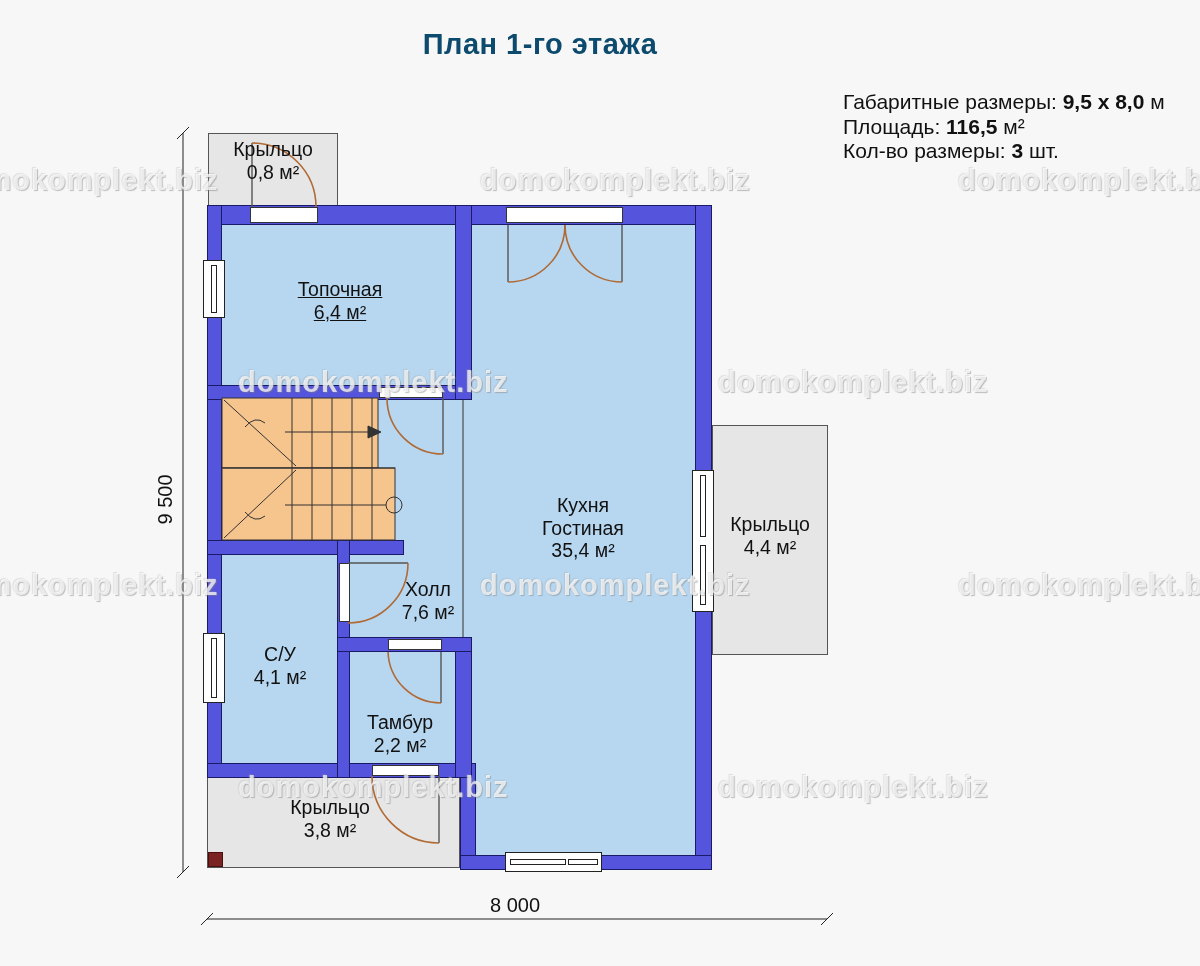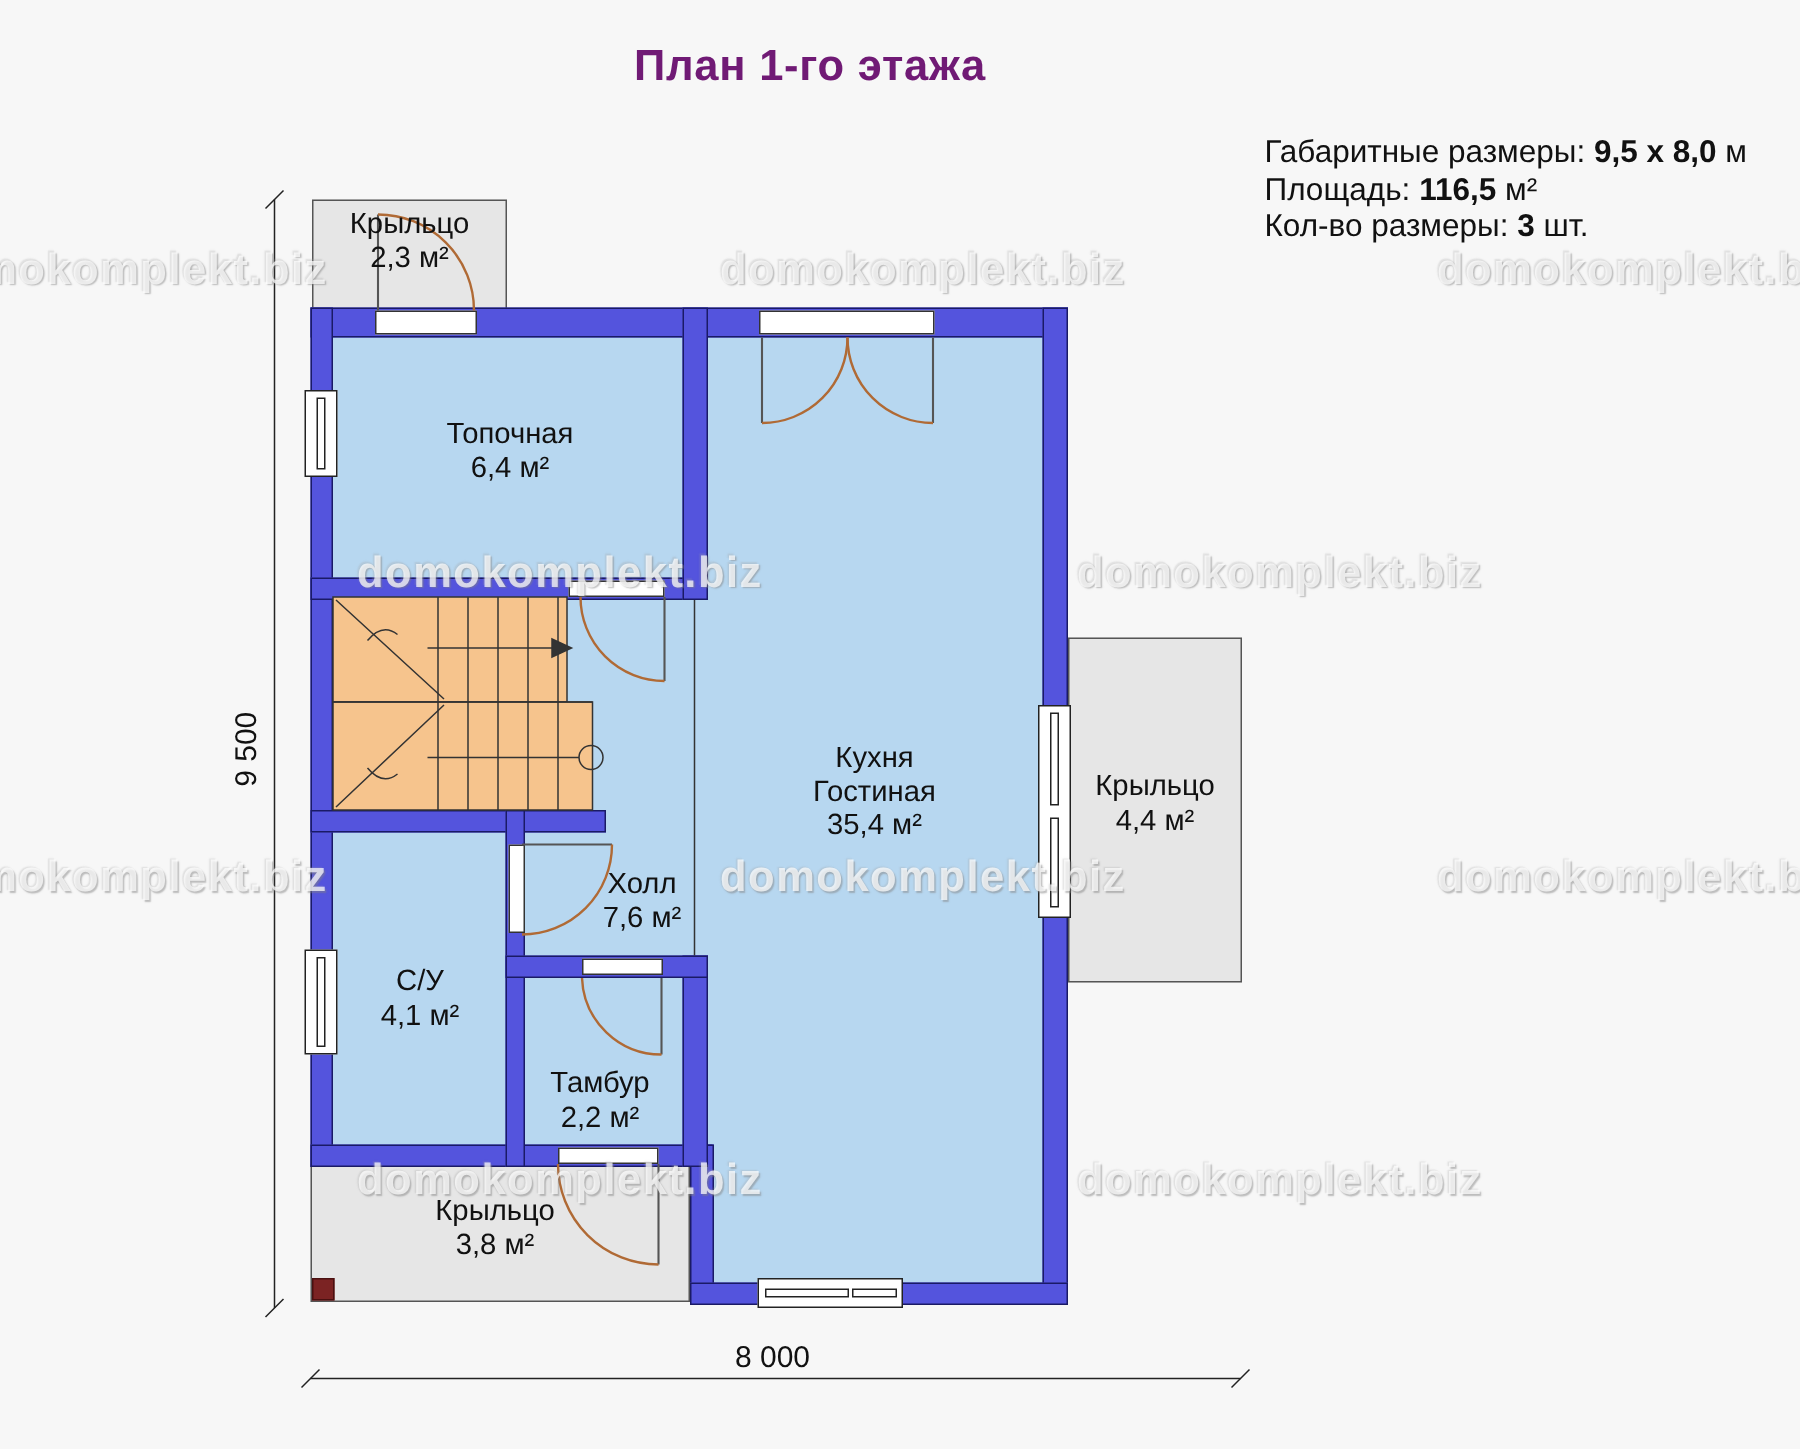--- a/index.html
+++ b/index.html
@@ -1,20 +1,20 @@
 <!DOCTYPE html>
 <html><head>
 <meta charset="utf-8">
 <style>
   html,body{margin:0;padding:0;}
   body{background:#f7f7f7;font-family:"Liberation Sans", sans-serif;}
   .stage{position:relative;width:1200px;height:966px;background:#f7f7f7;overflow:hidden;}
 
   .page-title{position:absolute;left:0;top:28px;width:1080px;text-align:center;
-    font-size:29px;font-weight:bold;color:#701a75;letter-spacing:.5px;z-index:40;}
+    font-size:29px;font-weight:bold;color:#0c4a6e;letter-spacing:.5px;z-index:40;}
 
   .info{position:absolute;left:843px;top:90px;width:340px;font-size:21px;line-height:24.5px;color:#111;z-index:40;}
   .info b{font-weight:bold;}
 
   .fill{position:absolute;background:#b7d7f0;z-index:5;}
   .porch{position:absolute;background:#e6e6e6;border:1px solid #555;box-sizing:border-box;z-index:10;}
   .wall{position:absolute;background:#5454dd;border:1px solid #1a1a66;box-sizing:border-box;z-index:20;}
   .opening{position:absolute;background:#fff;border:1px solid #333;box-sizing:border-box;z-index:25;}
   .window{position:absolute;background:#fff;border:1px solid #222;box-sizing:border-box;z-index:25;}
   .window .pane{position:absolute;background:#fff;border:1px solid #222;box-sizing:border-box;}
@@ -128,23 +128,23 @@
     <g stroke="#222" stroke-width="1" fill="none">
       <path d="M183,133 V872"></path>
       <path d="M177,139 L189,127 M177,878 L189,866"></path>
       <path d="M207,919 H827"></path>
       <path d="M201,925 L213,913 M821,925 L833,913"></path>
     </g>
   </svg>
 
   <div class="room-label" style="left:212px;top:138px;width:122px;">
     <div class="nm">Крыльцо</div>
-      <div>2,3 м²</div>
+      <div>0,8 м²</div>
   </div>
-  <div class="room-label" style="left:270px;top:278px;width:140px;">
+  <div class="room-label" style="left:270px;top:278px;width:140px;text-decoration:underline;">
     <div class="nm">Топочная</div>
       <div>6,4 м²</div>
   </div>
   <div class="room-label" style="left:513px;top:494px;width:140px;">
     <div class="nm">Кухня
 Гостиная</div>
       <div>35,4 м²</div>
   </div>
   <div class="room-label" style="left:378px;top:578px;width:100px;">
     <div class="nm">Холл</div>

